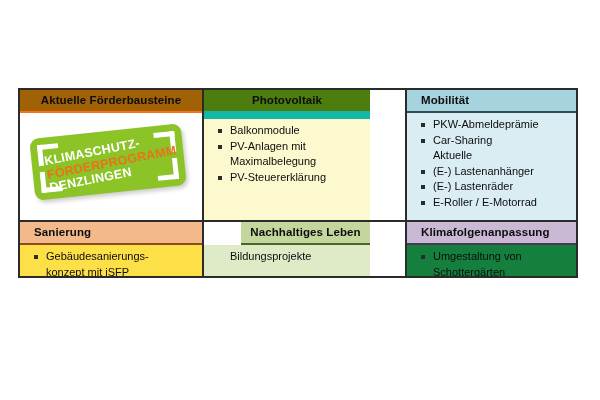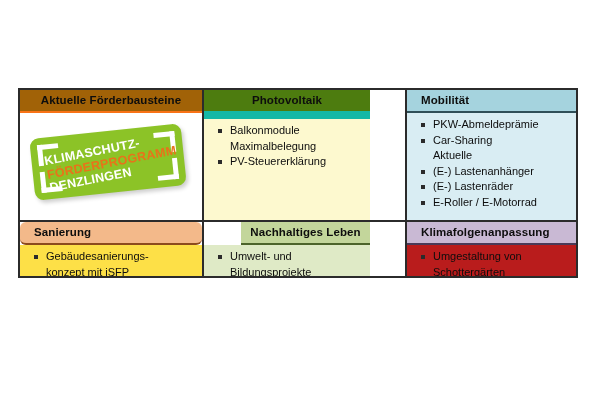--- a/index.html
+++ b/index.html
@@ -107,30 +107,30 @@
 
   
   .c-yellow .cell-head { background: #4d7c0f; border-bottom: 8px solid #14b8a6; }
   .c-yellow .cell-body { background: #fdf9cf; }
 
   
   .c-blue .cell-head { background: #a5d3de; border-bottom: 2px solid #2f4f58; }
   .c-blue .cell-body { background: #d9edf3; }
 
   
-  .c-orange .cell-head { background: #f3b98a; border-bottom: 2px solid #8c4b1d; border-radius: 6px; }
+  .c-orange .cell-head { background: #f3b98a; border-bottom: 2px solid #8c4b1d; }
   .c-orange .cell-body { background: #fde047; }
 
   
   .c-green .cell-head { background: #c3d69b; border-bottom: 2px solid #4c642a; margin-left: 37px; }
   .c-green .cell-body { background: #dfeac6; }
 
   
   .c-purple .cell-head { background: #c9b9d4; border-bottom: 2px solid #4a3a58; }
-  .c-purple .cell-body { background: #b91c1c; }
+  .c-purple .cell-body { background: #15803d; }
 
   
   .logo-area {
     flex: 1 1 auto;
     position: relative;
   }
   .logo {
     position: absolute;
     left: 8px;
     top: 14px;
@@ -208,20 +208,21 @@
             </div>
           </div>
         </div>
       </div>
 
       <div class="cell col2 c-yellow">
         <div class="cell-head center">Photovoltaik</div>
         <div class="cell-body">
           <ul class="items">
             <li>Balkonmodule</li>
+            <li>PV-Anlagen mit</li>
             <li class="cont">Maximalbelegung</li>
             <li>PV-Steuererklärung</li>
           </ul>
         </div>
       </div>
 
       <div class="cell col3 c-blue">
         <div class="cell-head">Mobilität</div>
         <div class="cell-body">
           <ul class="items">
@@ -246,21 +247,20 @@
             <li>Gebäudesanierungs-</li>
             <li class="cont">konzept mit iSFP</li>
           </ul>
         </div>
       </div>
 
       <div class="cell col2 c-green">
         <div class="cell-head center">Nachhaltiges Leben</div>
         <div class="cell-body">
           <ul class="items">
-            <li>Umwelt- und</li>
             <li class="cont">Bildungsprojekte</li>
           </ul>
         </div>
       </div>
 
       <div class="cell col3 c-purple">
         <div class="cell-head">Klimafolgenanpassung</div>
         <div class="cell-body">
           <ul class="items">
             <li>Umgestaltung von</li>

